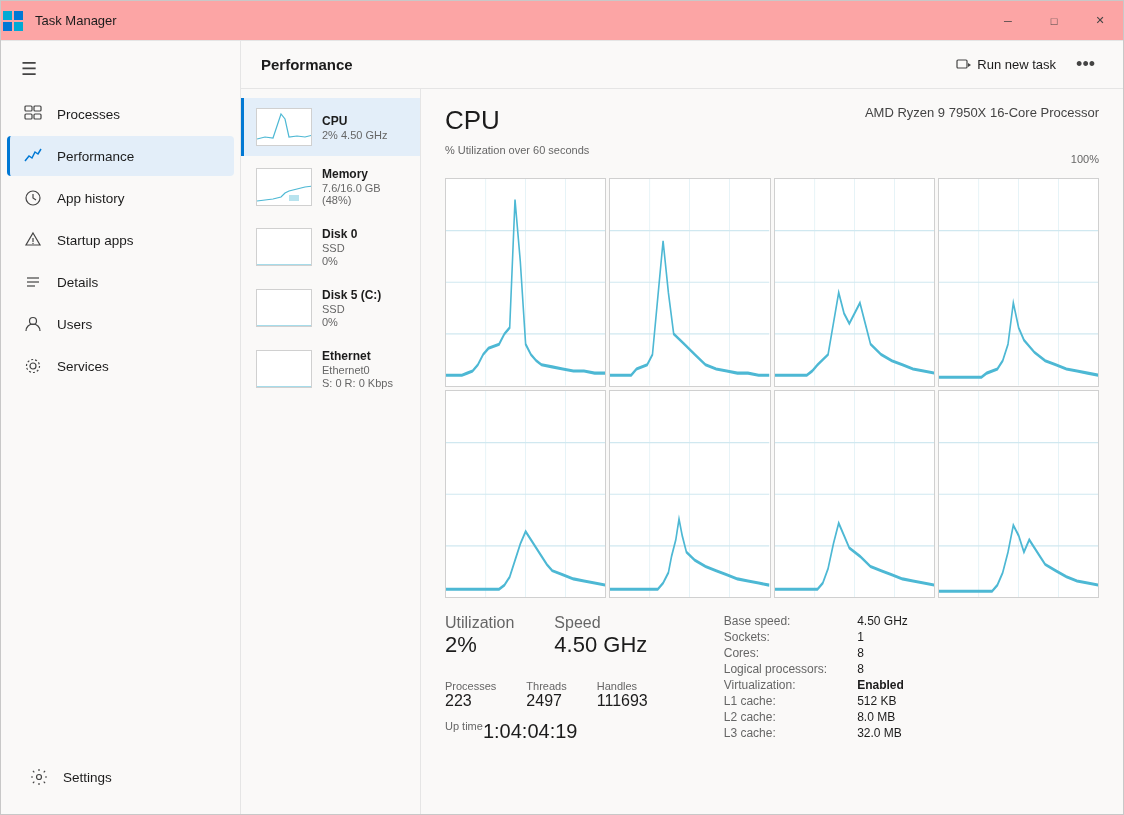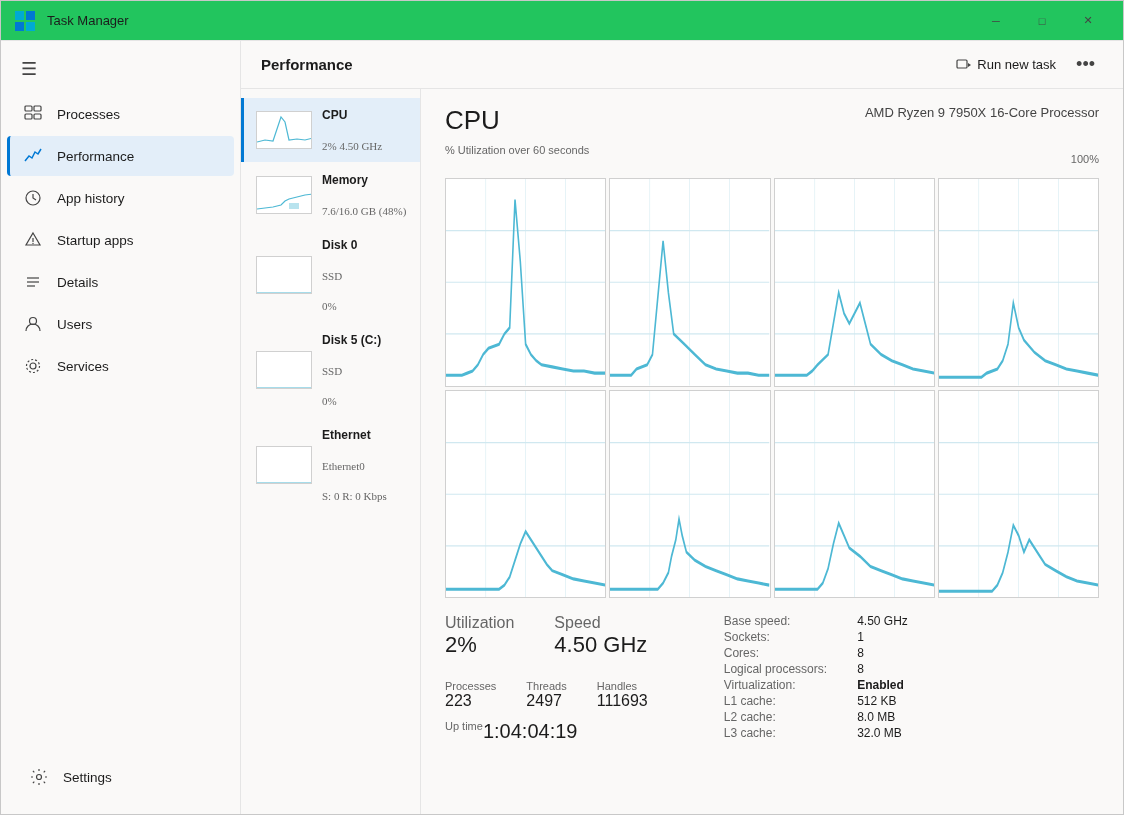--- a/index.html
+++ b/index.html
@@ -13,24 +13,24 @@
     .window {
       width: 1124px;
       height: 815px;
       background: #faf9f8;
       border: 1px solid #c8c8c8;
       display: flex;
       flex-direction: column;
     }
     .titlebar {
       height: 40px;
-      background: #22c55e;
-      display: flex;
-      align-items: center;
-      padding: 0 12px;
+      background: #fca5a5;
+      display: flex;
+      align-items: center;
+      padding: 0 0;
       border-bottom: 1px solid #e5e5e5;
       flex-shrink: 0;
     }
     .titlebar-logo {
       width: 24px;
       height: 24px;
       margin-right: 10px;
     }
     .titlebar-title {
       font-size: 13px;
@@ -177,21 +177,21 @@
       width: 56px;
       height: 38px;
       background: white;
       border: 1px solid #d0d0d0;
       flex-shrink: 0;
       position: relative;
       overflow: hidden;
     }
     .device-info { flex: 1; }
     .device-name { font-size: 12px; font-weight: 600; color: #1c1c1c; }
-    .device-sub { font-size: 11px; color: #666; margin-top: 18px; font-family: Liberation Serif, serif; }
+    .device-sub { font-size: 11px; color: #666; margin-top: 1px; }
     .cpu-detail-panel {
       flex: 1;
       padding: 16px 24px;
       overflow-y: auto;
     }
     .cpu-panel-header {
       display: flex;
       justify-content: space-between;
       align-items: flex-start;
       margin-bottom: 8px;

